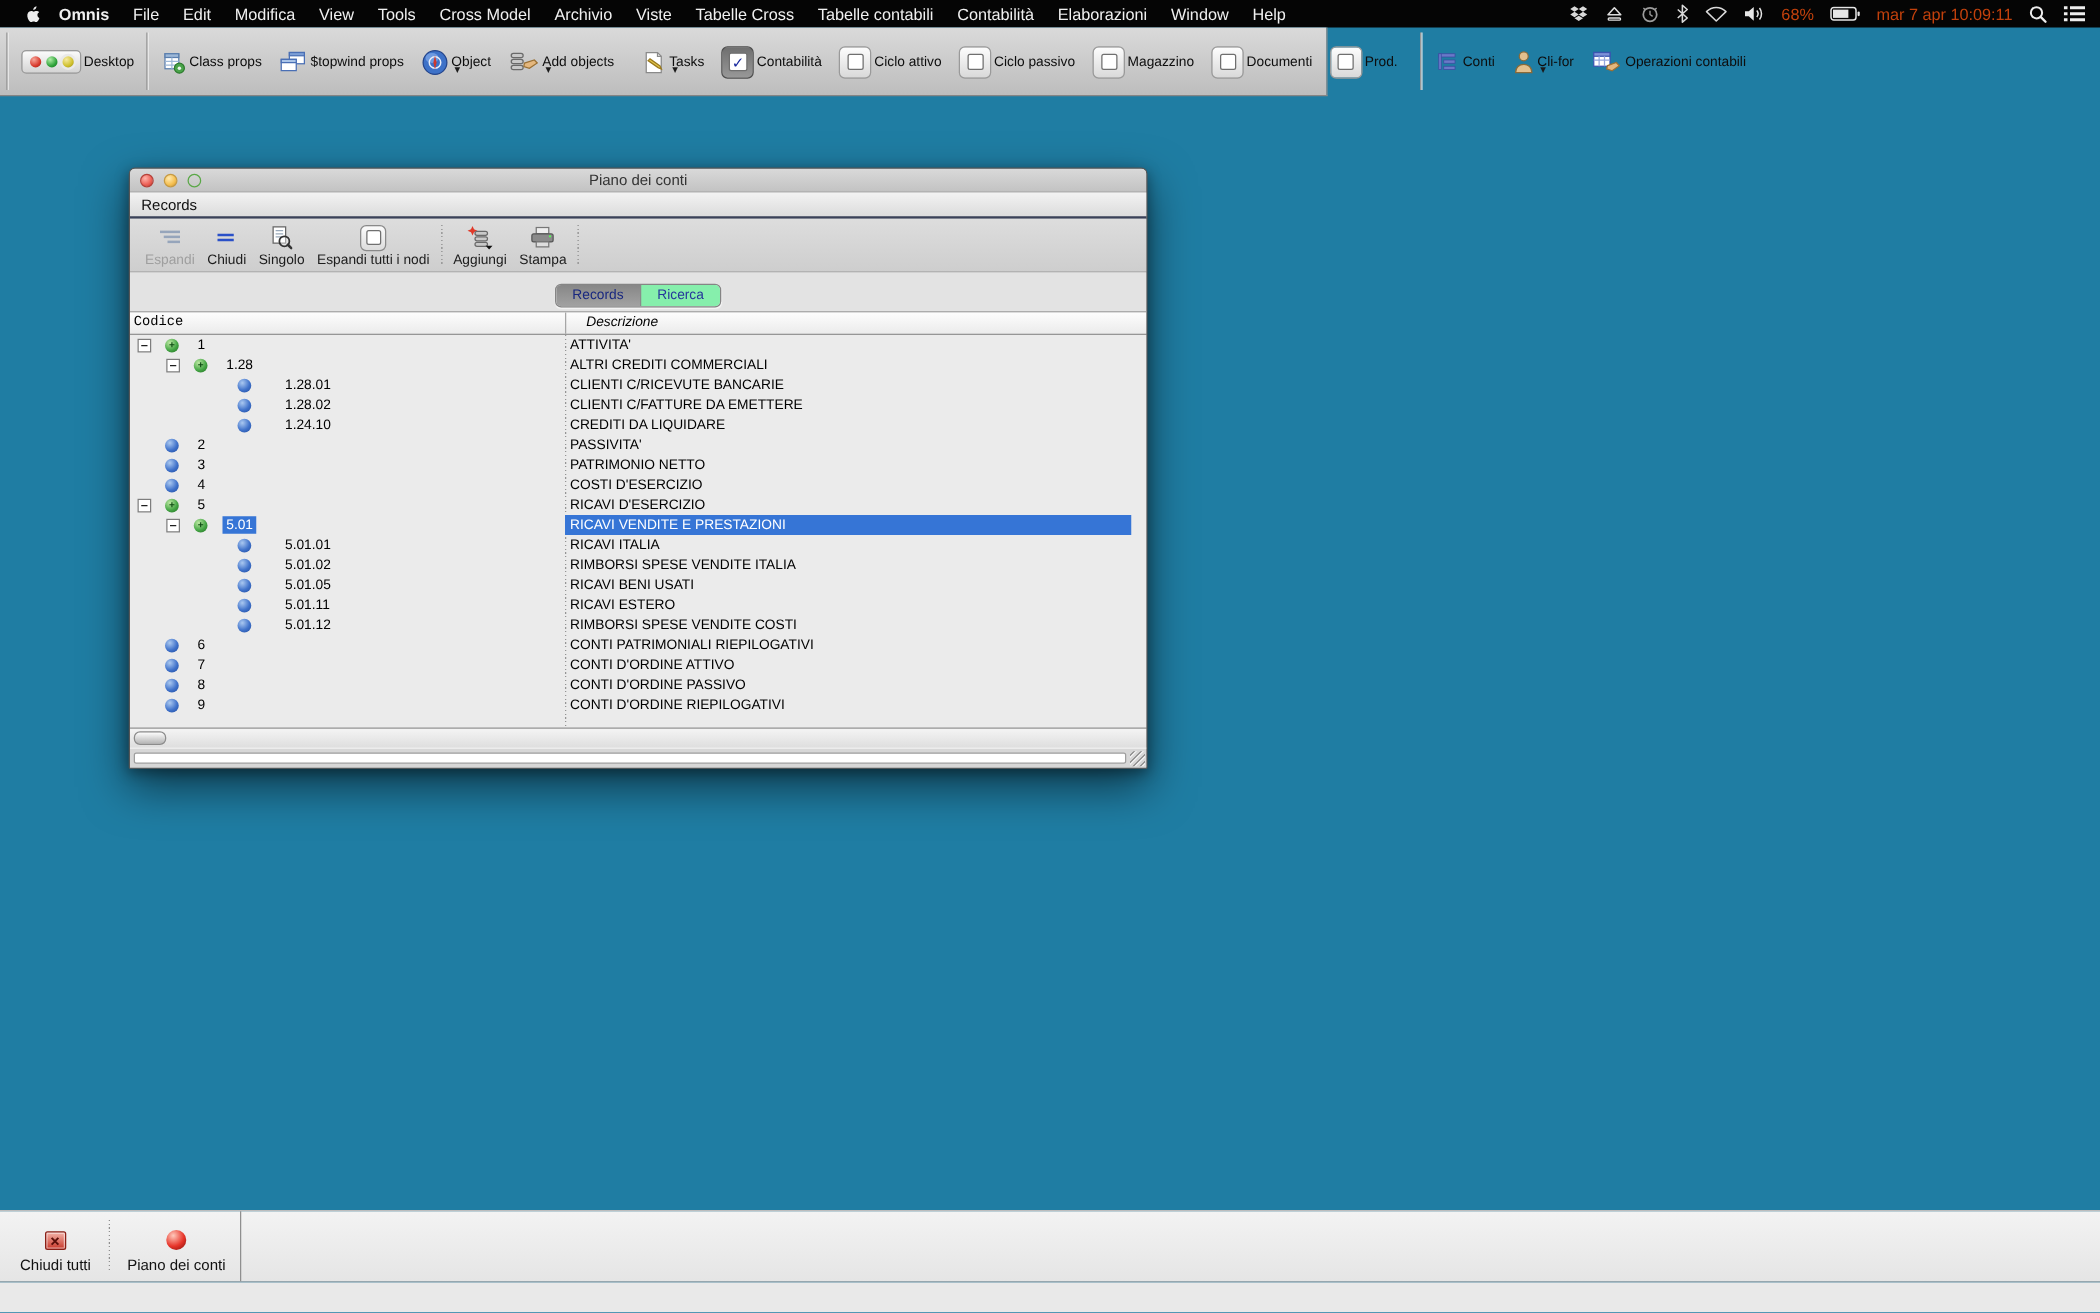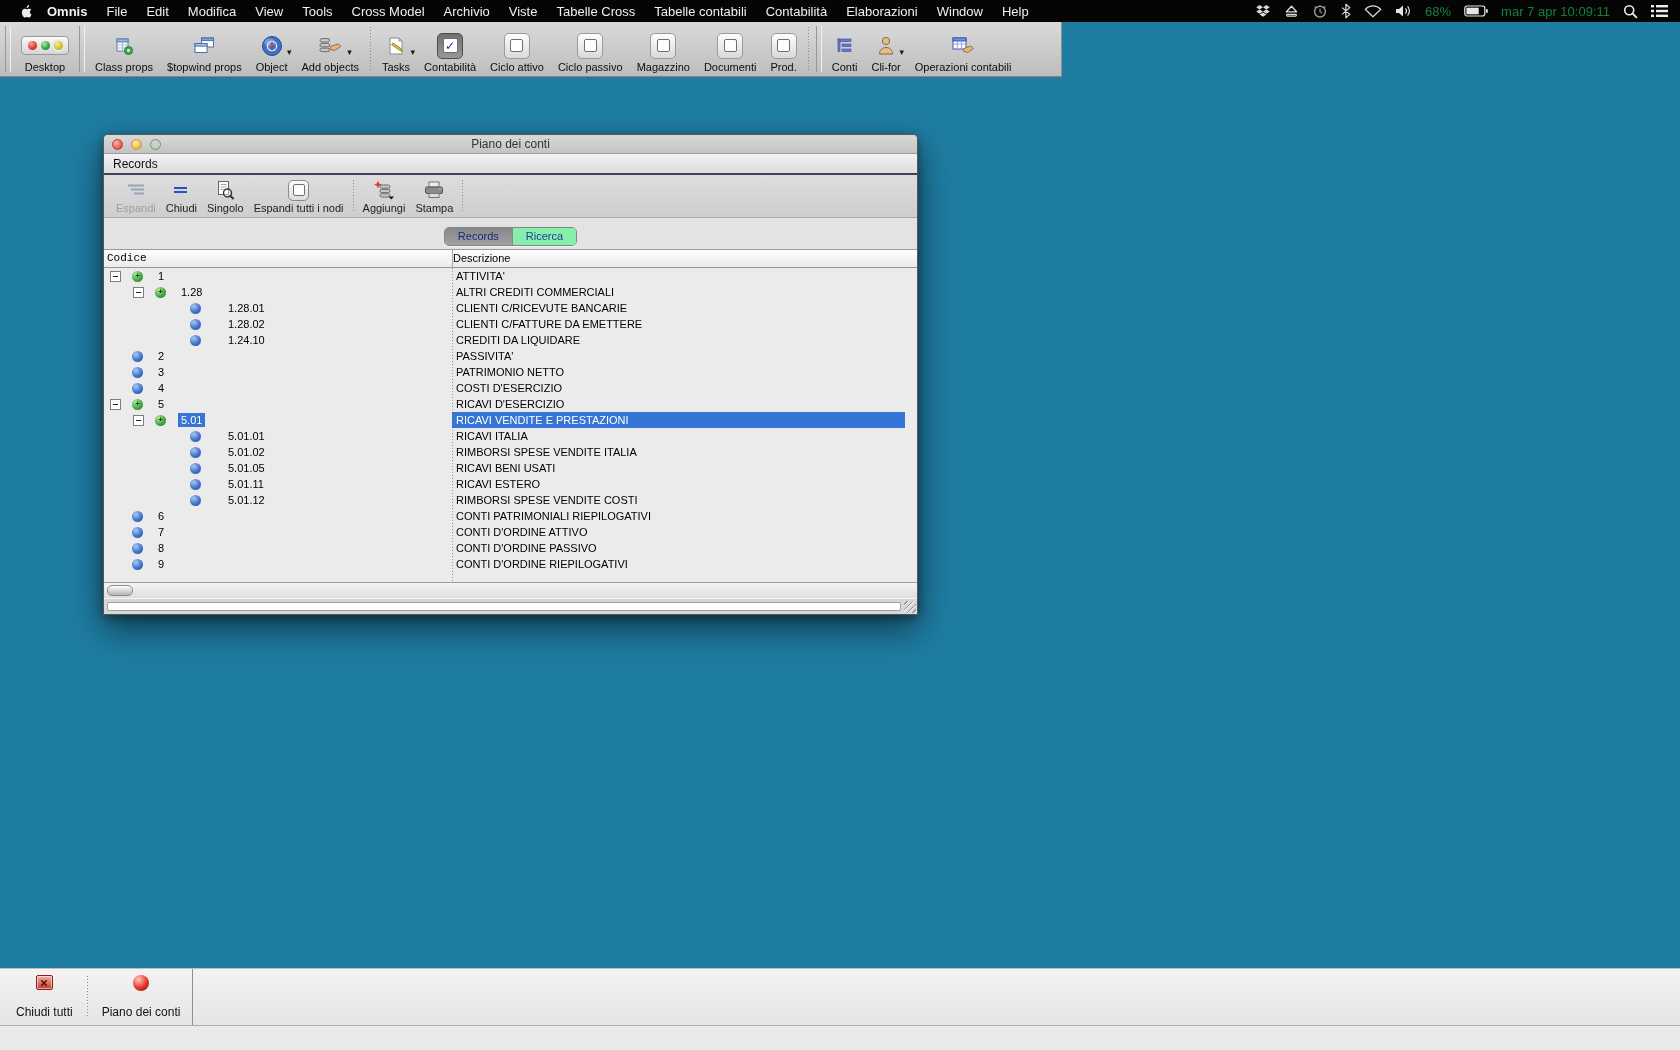--- a/index.html
+++ b/index.html
@@ -8,28 +8,28 @@
        -webkit-font-smoothing:antialiased;cursor:default;}
   
   .menubar{position:absolute;left:0;top:0;width:100%;height:22px;background:#050505;
            display:flex;align-items:center;padding:0 12px;box-sizing:border-box;color:#f0f0f0;font-size:13px;}
   .apple{display:flex;align-items:center;margin:0 14px 0 8px;}
   .menus{display:flex;align-items:center;}
   .menu-item{margin-right:19px;white-space:nowrap;}
   .menu-item.bold{font-weight:bold;}
   .status{margin-left:auto;display:flex;align-items:center;gap:13px;}
   .status svg{display:block;}
-  .pct,.clock{font-size:13px;color:#15803d;white-space:nowrap;}
+  .pct,.clock{font-size:13px;color:#c2410c;white-space:nowrap;}
   
   .app-toolbar{position:absolute;left:0;top:22px;width:1062px;height:55px;box-sizing:border-box;
                background:linear-gradient(#dadada,#bdbdbd);border-bottom:1px solid #858585;border-right:1px solid #8f8f8f;
                display:flex;align-items:stretch;padding:0 2px;}
   .vgrip{width:4px;margin:4px 3px;border-left:1px solid #979797;border-right:1px solid #f0f0f0;}
   .dotsepA{width:1px;margin:5px 4px;background-image:repeating-linear-gradient(#8a8a8a 0 1px,transparent 1px 3px);}
-  .tbtn{display:flex;flex-direction:column;align-items:center;justify-content:flex-end;padding:4px 7px 3px;gap:2px;}
+  .tbtn{display:flex;align-items:center;justify-content:flex-end;padding:4px 7px 3px;gap:2px;}
   .ticon{height:27px;display:flex;align-items:center;justify-content:center;position:relative;}
   .tlabel{font-size:11px;color:#0d0d0d;white-space:nowrap;}
   .drop{position:absolute;right:-9px;bottom:0;}
   .drop::before{content:"▾";font-size:9px;color:#1a1a1a;}
   .deskpill{width:46px;height:17px;border:1px solid #999;border-radius:4px;background:linear-gradient(#fbfbfb,#d4d4d4);
             display:flex;align-items:center;justify-content:center;gap:4px;}
   .dot{width:9px;height:9px;border-radius:50%;}
   .dot.red{background:radial-gradient(circle at 35% 30%,#f6a69a,#d8392c 60%,#8e1f12);}
   .dot.green{background:radial-gradient(circle at 35% 30%,#b0eea6,#2ea23a 60%,#176e1e);}
   .dot.yellow{background:radial-gradient(circle at 35% 30%,#f6eaa0,#cfc02c 60%,#8e841a);box-shadow:0 0 0 2px #e9e9e9;}
@@ -69,21 +69,21 @@
   .tabs{display:flex;margin-bottom:3px;border:1px solid #858585;border-radius:5px;overflow:hidden;font-size:11px;
         box-shadow:0 1px 1px rgba(255,255,255,.7);}
   .tab{padding:2px 13px 3px;color:#26379b;background:#86efac;}
   .tab+.tab{border-left:1px solid #8a8a8a;}
   .tab.selected{background:linear-gradient(#878787,#a2a2a2);color:#18277f;}
   
   .thead{height:17px;flex:none;display:flex;background:linear-gradient(#fdfdfd,#ebebeb);border-bottom:1px solid #969696;
          font-size:11px;color:#000;}
   .th{box-sizing:border-box;padding-top:2px;}
   .th.codice{width:348px;padding-left:3px;font-family:Liberation Mono, monospace;}
-  .th.desc{flex:1;padding-left:0;border-left:1px solid #a6a6a6;}
+  .th.desc{flex:1;padding-left:16px;border-left:1px solid #a6a6a6;font-style:italic;}
   .tbody{position:relative;height:314px;flex:none;background:#ebebeb;overflow:hidden;font-size:11px;}
   .coldivider{position:absolute;left:348px;top:0;bottom:0;width:1px;z-index:0;
               background-image:repeating-linear-gradient(#949494 0 1px,transparent 1px 3px);}
   .row{display:flex;height:16px;align-items:center;position:relative;z-index:1;}
   .cell-code{width:348px;flex:none;display:flex;align-items:center;box-sizing:border-box;}
   .row.lvl0 .cell-code{padding-left:6px;}
   .row.lvl1 .cell-code{padding-left:29px;}
   .row.lvl2 .cell-code{padding-left:52px;gap:12px;}
   .minus{width:11px;height:11px;box-sizing:border-box;border:1px solid #7d7d7d;background:#fff;margin-right:11px;
          flex:none;display:flex;align-items:center;justify-content:center;}
@@ -102,21 +102,21 @@
   .hthumb{position:absolute;left:3px;top:2px;width:24px;height:9px;border-radius:5px;
           background:linear-gradient(#fdfdfd,#b4b4b4);border:1px solid #8c8c8c;}
   .statusstrip{flex:1;background:#d7d7d7;position:relative;border-top:1px solid #f4f4f4;}
   .statusfield{position:absolute;left:3px;top:3px;right:16px;bottom:3px;background:#fff;border:1px solid #9e9e9e;border-radius:2px;}
   .resizegrip{position:absolute;right:1px;bottom:1px;width:12px;height:12px;
               background:repeating-linear-gradient(135deg,transparent 0 2px,#969696 2px 3px,#ededed 3px 4px);}
   
   .bottombar{position:absolute;left:0;top:968px;width:100%;height:58px;box-sizing:border-box;
              background:linear-gradient(#f3f3f3,#e5e5e5);border-top:1px solid #bdbdbd;border-bottom:1px solid #adadad;
              display:flex;align-items:stretch;padding-left:4px;}
-  .bbtn{display:flex;flex-direction:column;align-items:center;justify-content:space-between;padding:6px 12px 6px;gap:5px;
+  .bbtn{display:flex;flex-direction:column;align-items:center;justify-content:flex-end;padding:6px 12px 6px;gap:5px;
         font-size:12px;color:#111;}
   .bsep.dotted{width:1px;margin:7px 2px;background-image:repeating-linear-gradient(#8f8f8f 0 1px,transparent 1px 3px);}
   .bsep.solid{width:1px;background:#8f8f8f;}
   .redx{width:15px;height:13px;border:1px solid #8a1f16;border-radius:2px;background:linear-gradient(#f3b2a8,#c8392b);
         box-shadow:inset 0 0 0 1px rgba(255,255,255,.55);display:flex;align-items:center;justify-content:center;}
   .redsphere{width:16px;height:16px;border-radius:50%;background:radial-gradient(circle at 35% 28%,#ffc9bb,#e7352a 55%,#7c0d07);}
   .bottomstrip2{position:absolute;left:0;top:1026px;width:100%;height:24px;background:#e9e9e9;}
 </style>
 </head>
 <body>

